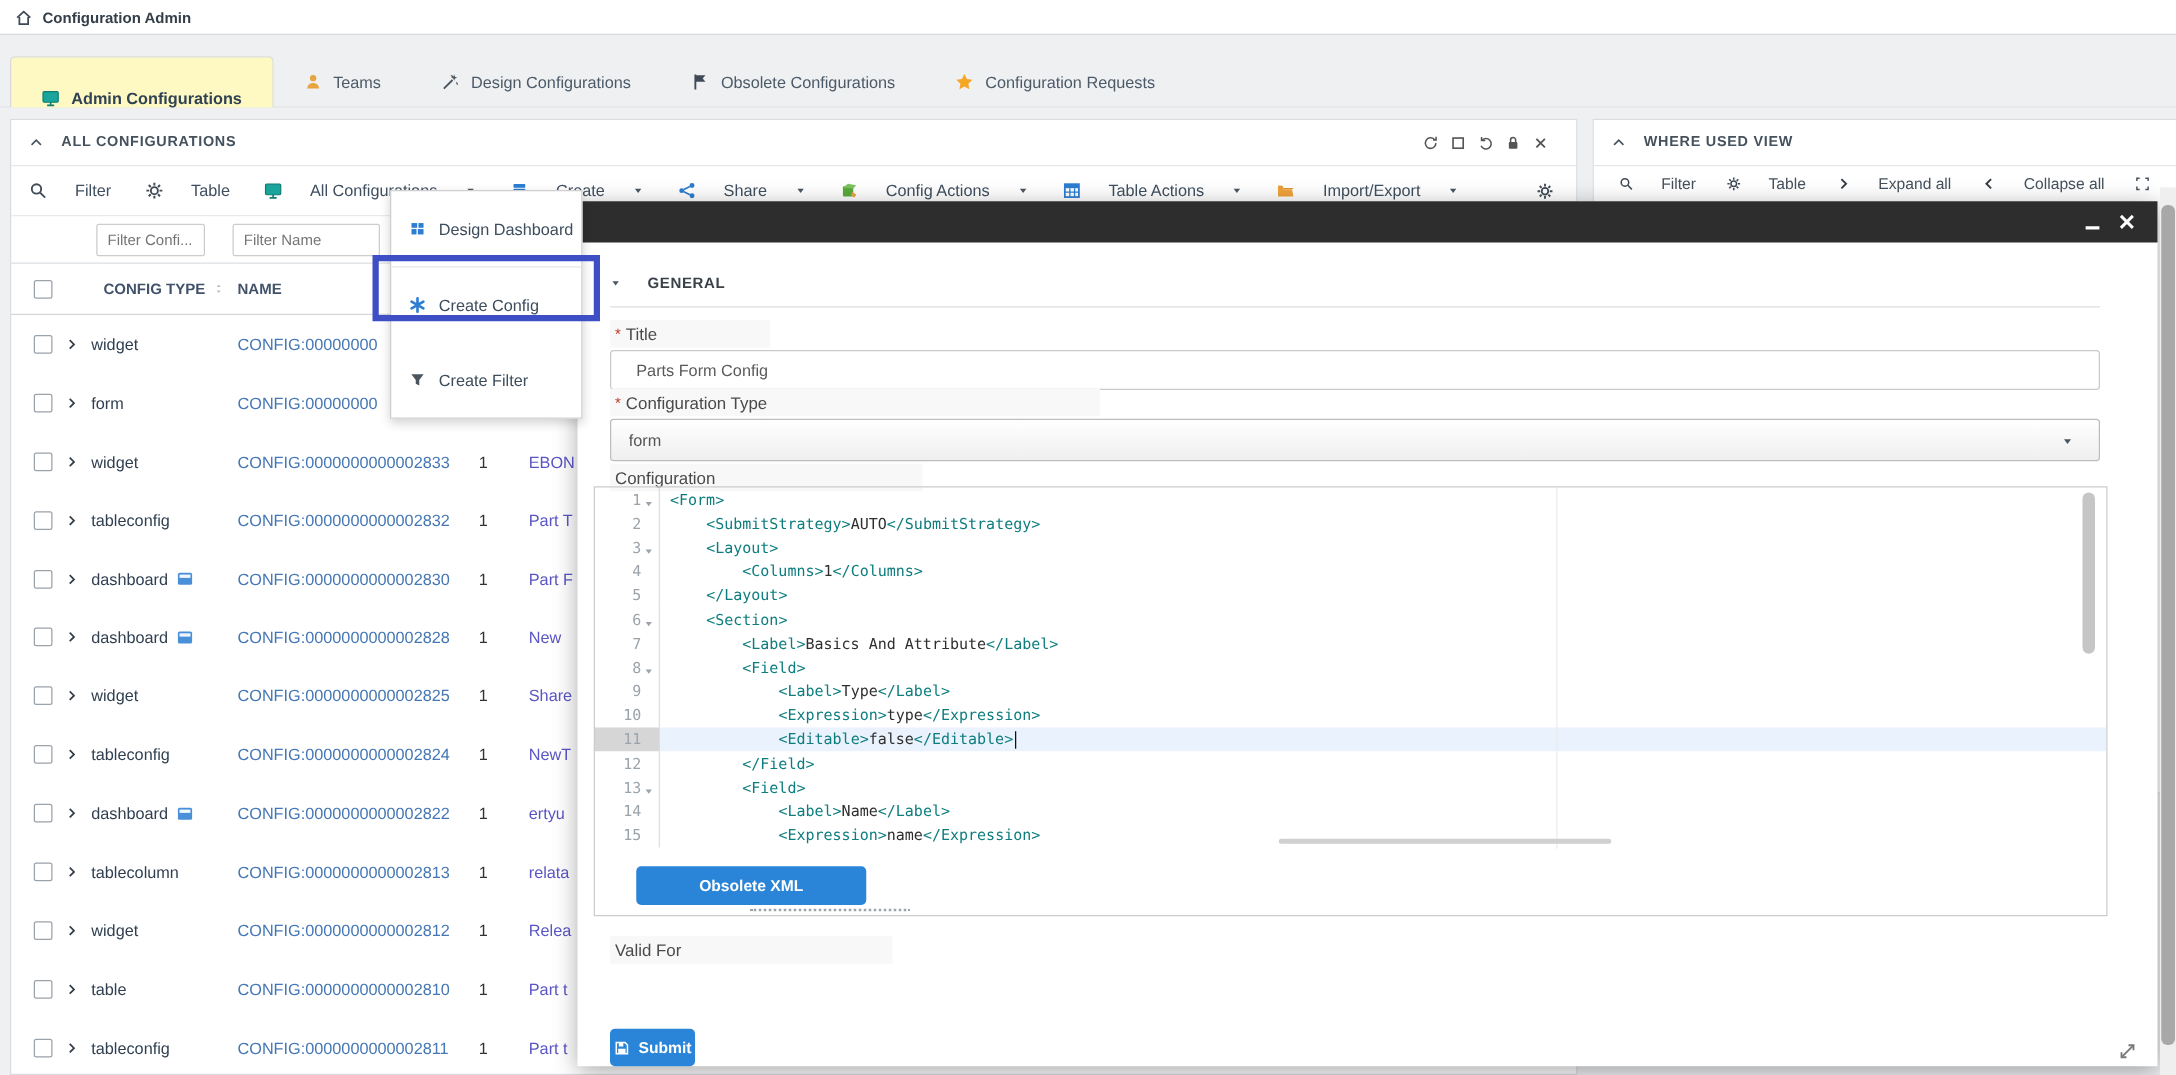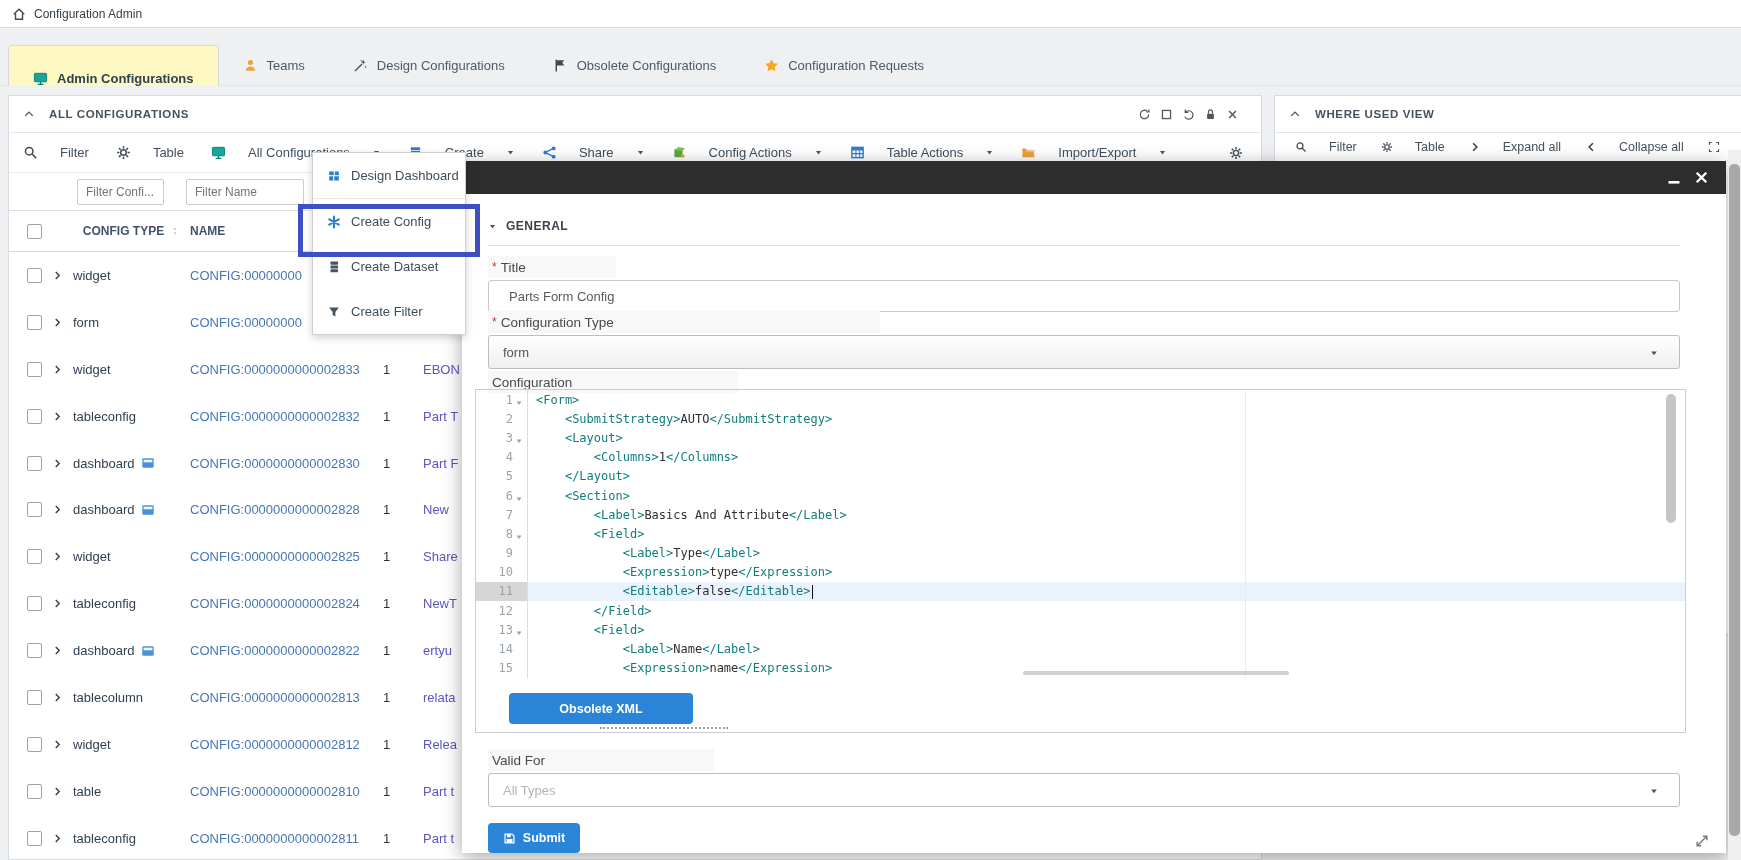--- a/index.html
+++ b/index.html
@@ -4,21 +4,21 @@
 <style>
   html,body{margin:0;padding:0;}
   body{width:1741px;height:860px;overflow:hidden;background:#eef0f2;
        font-family:"Liberation Sans",sans-serif;position:relative;color:#33475b;}
   .ic{display:inline-flex;width:15px;height:15px;flex:0 0 auto;}
   .ic svg{width:100%;height:100%;}
   
   #topbar{position:absolute;left:0;top:0;width:1741px;height:28px;background:#fff;
           border-bottom:1px solid #d8d8d8;display:flex;align-items:center;gap:8px;padding-left:12px;box-sizing:border-box;}
   #topbar .ic{width:14px;height:14px;}
-  #app-title{font-size:12px;font-weight:normal;color:#333e48;}
+  #app-title{font-size:12px;font-weight:bold;color:#333e48;}
   
   #tabbar{position:absolute;left:0;top:46px;width:1741px;height:40px;display:flex;align-items:flex-end;
           padding-left:8px;box-sizing:border-box;border-bottom:1px solid #e2e5e9;}
   .tab{display:flex;align-items:center;gap:9px;height:39px;padding:0 24px;font-size:13px;color:#4c5a68;cursor:default;}
   .tab.active{background:#fef9c3;border:1px solid #d9d9d9;border-bottom:none;border-radius:4px 4px 0 0;
               font-weight:bold;color:#2f4152;height:40px;margin-bottom:-1px;align-items:flex-end;}
   
   #left-panel{position:absolute;left:8px;top:95px;width:1254px;height:765px;background:#fff;
               border:1px solid #d9dde1;box-sizing:border-box;}
   .panel-header{height:37px;border-bottom:1px solid #e4e7ea;display:flex;align-items:center;gap:14px;
@@ -59,21 +59,21 @@
   #right-panel{position:absolute;left:1274px;top:95px;width:480px;height:540px;background:#fff;
                border:1px solid #d9dde1;box-sizing:border-box;}
   #rp-toolbar{height:28px;display:flex;align-items:center;gap:24px;padding-left:20px;font-size:12.5px;color:#45525e;}
   #rp-toolbar .tb-item .ic{width:12px;height:12px;}
   
   #modal{position:absolute;left:462px;top:161px;width:1264px;height:692px;background:#fff;z-index:40;
          box-shadow:0 4px 18px rgba(0,0,0,.35);}
   #modal-titlebar{height:33px;background:#2d2d2d;position:relative;}
   #btn-minimize{position:absolute;right:44px;top:9px;width:16px;height:16px;}
   #btn-close{position:absolute;right:16px;top:8px;width:17px;height:17px;}
-  #general-hdr{position:absolute;left:26px;top:58px;display:flex;align-items:center;gap:9px;
+  #general-hdr{position:absolute;left:26px;top:58px;display:flex;align-items:center;gap:21px;
                font-size:12px;font-weight:bold;letter-spacing:.5px;color:#3a4149;}
   #general-hdr .ic{width:9px;height:9px;}
   #general-hr{position:absolute;left:26px;top:84px;width:1192px;border-top:1px solid #e0e0e0;}
   .fld-label{position:absolute;left:26px;height:22px;background:#f8f8f8;display:flex;align-items:center;
              padding-left:4px;font-size:13.5px;color:#4a4a4a;box-sizing:border-box;}
   .req{color:#c0392b;margin-right:4px;font-size:12px;}
   .txt-input{position:absolute;left:26px;width:1192px;height:32px;border:1px solid #c9c9c9;border-radius:3px;
              box-sizing:border-box;display:flex;align-items:center;padding-left:20px;font-size:13px;color:#5a5a5a;background:#fff;}
   .sel{position:absolute;left:26px;width:1192px;height:34px;border:1px solid #bdbdbd;border-radius:3px;
        box-sizing:border-box;display:flex;align-items:center;padding-left:14px;font-size:13px;color:#555;
@@ -101,21 +101,21 @@
   .cur{display:inline-block;width:1.5px;height:14px;background:#111;vertical-align:middle;margin-left:1px;}
   #ruler{position:absolute;left:769px;top:0;width:1px;height:289px;background:#ececec;}
   #ed-vscroll{position:absolute;right:9px;top:2px;width:10px;height:285px;}
   #ed-vthumb{position:absolute;left:0;top:2px;width:10px;height:129px;background:#c6c6c6;border-radius:5px;}
   #ed-hthumb{position:absolute;left:547px;top:281px;width:266px;height:4px;background:#d0d0d0;border-radius:2px;}
   #validate-btn{position:absolute;left:33px;top:303px;width:184px;height:31px;background:#2a85d8;border-radius:4px;
                 color:#fff;font-size:12.5px;font-weight:bold;display:flex;align-items:center;justify-content:center;}
   #artifact{position:absolute;left:138px;top:566px;width:128px;border-top:2px dotted #9aa4ac;}
   #lbl-valid{top:588px;width:226px;}
   #valid-sel{top:612px;}
-  #submit-btn{position:absolute;left:26px;top:662px;width:92px;height:30px;background:#2a85d8;border-radius:4px;
+  #submit-btn{position:absolute;left:26px;top:662px;width:68px;height:30px;background:#2a85d8;border-radius:4px;
               color:#fff;font-size:12.5px;font-weight:bold;display:flex;align-items:center;justify-content:center;gap:7px;}
   #submit-btn .ic{width:13px;height:13px;}
   #resize-handle{position:absolute;right:16px;bottom:4px;width:16px;height:16px;}
   
   #page-scrollbar{position:absolute;right:0;top:150px;width:13px;height:710px;background:#efefef;z-index:80;}
   #page-thumb{position:absolute;left:1px;top:14px;width:11px;height:672px;background:#a8a8a8;border-radius:5px;}
 </style>
 </head>
 <body>
 
@@ -847,28 +847,20 @@
     </div>
     <div id="ed-hthumb"></div>
     <div id="validate-btn">Obsolete XML</div>
   </div>
 
   <div id="artifact"></div>
 
   <div class="fld-label" id="lbl-valid">
     <span>Valid For</span>
   </div>
-  <div class="sel" id="valid-sel">
-    <span>All Types</span>
-    <i class="ic">
-        <svg viewBox="0 0 16 16">
-          <path d="M3.5 5.5h9L8 11.5z" fill="#4a5560"></path>
-        </svg>
-      </i>
-  </div>
 
   <div id="submit-btn">
     <i class="ic">
         <svg viewBox="0 0 16 16">
           <path d="M2.5 2.5h8.6l2.4 2.4v8.6H2.5z" fill="none" stroke="#fff" stroke-width="1.5"></path>
           <rect x="5" y="2.8" width="4.4" height="3.6" fill="#fff"></rect>
           <rect x="4.4" y="8.6" width="7.2" height="4.6" fill="#fff"></rect>
         </svg>
       </i>
     <span>Submit</span>
@@ -901,32 +893,20 @@
           <g stroke="#2d7dd2" stroke-width="2.4" stroke-linecap="round">
             <path d="M8 1.8v12.4M2.6 4.9l10.8 6.2M13.4 4.9 2.6 11.1"></path>
           </g>
         </svg>
       </i>
       <span>Create Config</span>
     </div>
     <div class="menu-item">
       <i class="ic" style="width: 14px; height: 14px;">
         <svg viewBox="0 0 16 16">
-          <g fill="#49565f">
-            <rect x="4" y="1.8" width="8.6" height="3.5" rx=".7"></rect>
-            <rect x="4" y="6.2" width="8.6" height="3.5" rx=".7"></rect>
-            <rect x="4" y="10.6" width="8.6" height="3.5" rx=".7"></rect>
-          </g>
-        </svg>
-      </i>
-      <span>Create Dataset</span>
-    </div>
-    <div class="menu-item">
-      <i class="ic" style="width: 14px; height: 14px;">
-        <svg viewBox="0 0 16 16">
           <path d="M2.4 2.8h11.2L9.6 7.9v5.2l-3.2-1.7V7.9z" fill="#49565f"></path>
         </svg>
       </i>
       <span>Create Filter</span>
     </div>
   </div>
 <div id="highlight-box"></div>
 
 <div id="page-scrollbar">
   <div id="page-thumb"></div>

